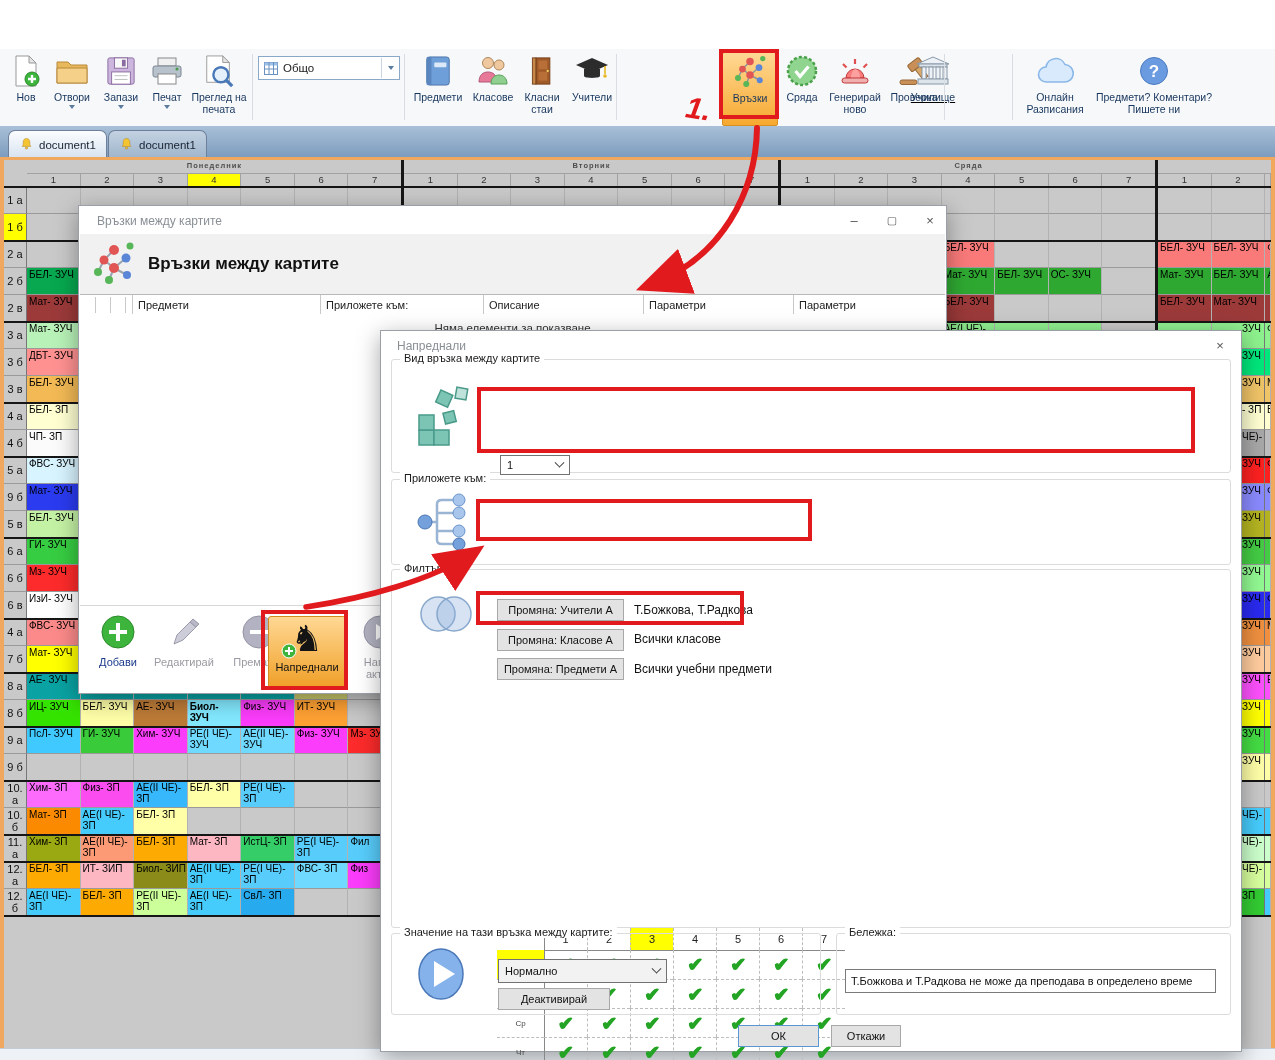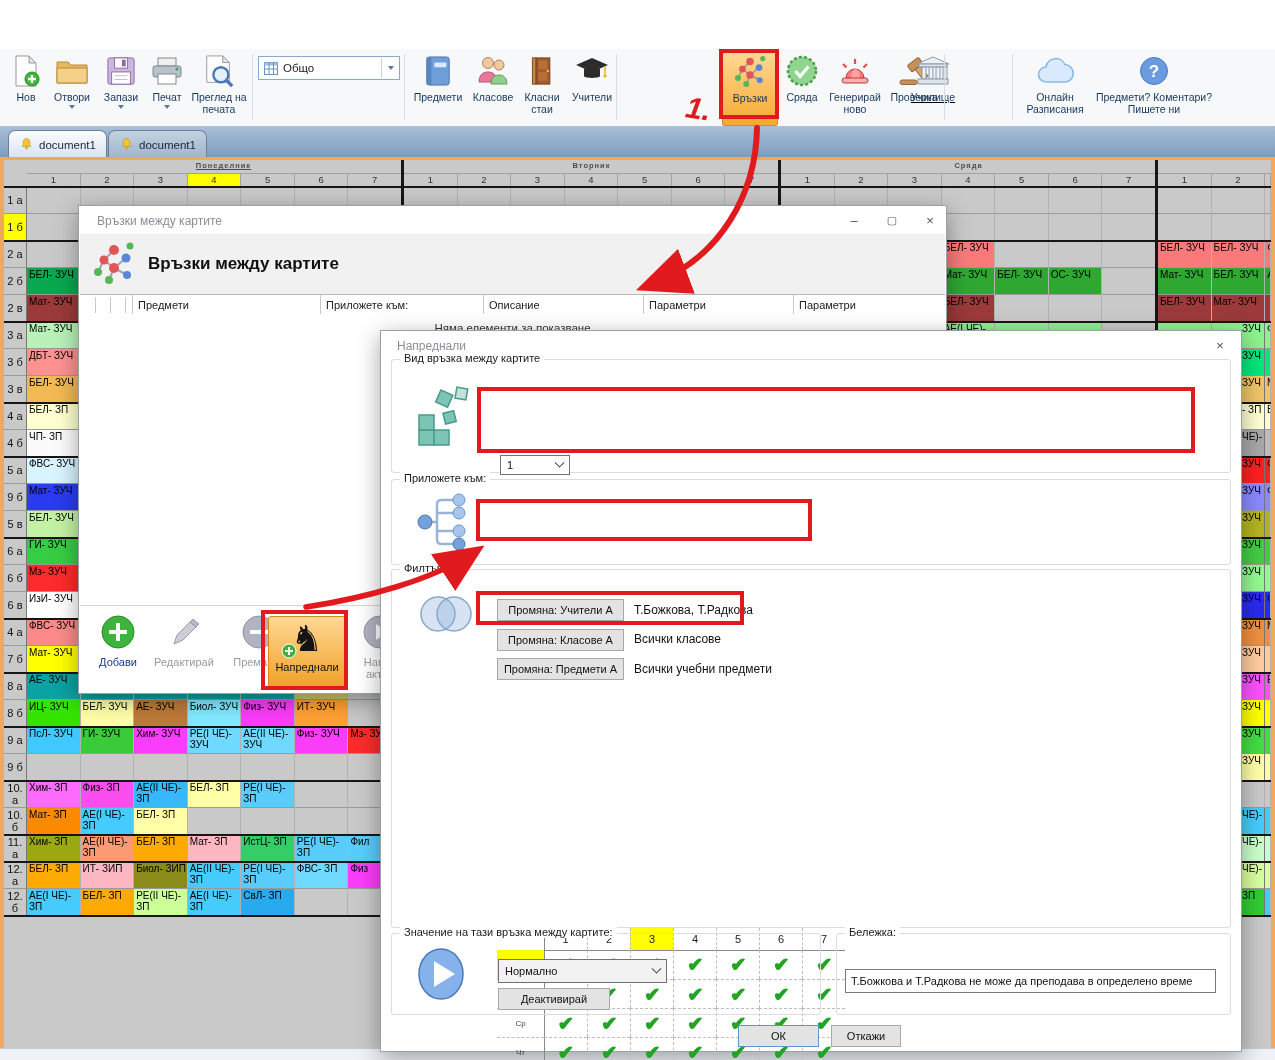--- a/index.html
+++ b/index.html
@@ -287,21 +287,21 @@
             <ellipse cx="18" cy="28" rx="3" ry="2.6" fill="#f5c431" stroke="#a87818"></ellipse>
           </svg></span>
         <span>document1</span>
       </div>
     </div>
 
 <div class="abs" id="grid">
       <div class="oframe" style="left: 0px; top: 0px; width: 1275px; height: 3px;"></div>
       <div class="oframe" style="left: 0px; top: 0px; width: 4px; height: 891px;"></div>
       <div class="oframe" style="left: 1271px; top: 0px; width: 4px; height: 891px;"></div>
-      <div class="dayname" style="left: 36px; width: 374.99px; text-decoration: underline;">Понеделник</div>
+      <div class="dayname" style="left: 27px; width: 374.99px;">Понеделник</div>
       <div class="dayname" style="left: 404px; width: 374.99px;">Вторник</div>
       <div class="dayname" style="left: 781px; width: 374.99px;">Сряда</div>
       <div class="dayname" style="left: 1158px; width: 113px;"></div>
       <div class="numcell" style="left: 27px; top: 16px; width: 53.57px; height: 14px;">1</div>
       <div class="numcell" style="left: 80.57px; top: 16px; width: 53.57px; height: 14px;">2</div>
       <div class="numcell" style="left: 134.14px; top: 16px; width: 53.57px; height: 14px;">3</div>
       <div class="numcell" style="left: 187.71px; top: 16px; width: 53.57px; height: 14px; background: rgb(255, 255, 0);">4</div>
       <div class="numcell" style="left: 241.28px; top: 16px; width: 53.57px; height: 14px;">5</div>
       <div class="numcell" style="left: 294.85px; top: 16px; width: 53.57px; height: 14px;">6</div>
       <div class="numcell" style="left: 348.42px; top: 16px; width: 53.57px; height: 14px;">7</div>
@@ -1014,21 +1014,21 @@
       <div class="gcell" style="left: 27px; top: 489px; width: 53.57px; height: 27px; background: rgb(255, 255, 0);">Мат- ЗУЧ</div>
       <div class="gcell" style="left: 27px; top: 516px; width: 53.57px; height: 27px; background: rgb(10, 162, 162);">АЕ- ЗУЧ</div>
       <div class="gcell" style="left: 80.57px; top: 516px; width: 53.57px; height: 27px; background: rgb(10, 162, 162);"></div>
       <div class="gcell" style="left: 134.14px; top: 516px; width: 53.57px; height: 27px; background: rgb(10, 162, 162);"></div>
       <div class="gcell" style="left: 187.71px; top: 516px; width: 53.57px; height: 27px; background: rgb(10, 162, 162);"></div>
       <div class="gcell" style="left: 241.28px; top: 516px; width: 53.57px; height: 27px; background: rgb(10, 162, 162);"></div>
       <div class="gcell" style="left: 294.85px; top: 516px; width: 53.57px; height: 27px; background: rgb(200, 200, 106);"></div>
       <div class="gcell" style="left: 27px; top: 543px; width: 53.57px; height: 27px; background: rgb(53, 227, 0);">ИЦ- ЗУЧ</div>
       <div class="gcell" style="left: 80.57px; top: 543px; width: 53.57px; height: 27px; background: rgb(255, 255, 168);">БЕЛ- ЗУЧ</div>
       <div class="gcell" style="left: 134.14px; top: 543px; width: 53.57px; height: 27px; background: rgb(189, 123, 55);">АЕ- ЗУЧ</div>
-      <div class="gcell" style="left: 187.71px; top: 543px; width: 53.57px; height: 27px; background: rgb(131, 233, 255);">Биол- ЗУЧ</div>
+      <div class="gcell" style="left: 187.71px; top: 543px; width: 53.57px; height: 27px; background: rgb(131, 233, 255); font-weight: bold;">Биол- ЗУЧ</div>
       <div class="gcell" style="left: 241.28px; top: 543px; width: 53.57px; height: 27px; background: rgb(251, 60, 251);">Физ- ЗУЧ</div>
       <div class="gcell" style="left: 294.85px; top: 543px; width: 53.57px; height: 27px; background: rgb(255, 161, 51);">ИТ- ЗУЧ</div>
       <div class="gcell" style="left: 27px; top: 570px; width: 53.57px; height: 27px; background: rgb(63, 201, 255);">ПсЛ- ЗУЧ</div>
       <div class="gcell" style="left: 80.57px; top: 570px; width: 53.57px; height: 27px; background: rgb(57, 203, 57);">ГИ- ЗУЧ</div>
       <div class="gcell" style="left: 134.14px; top: 570px; width: 53.57px; height: 27px; background: rgb(251, 60, 251);">Хим- ЗУЧ</div>
       <div class="gcell" style="left: 187.71px; top: 570px; width: 53.57px; height: 27px; background: rgb(111, 217, 255);">РЕ(I ЧЕ)- ЗУЧ</div>
       <div class="gcell" style="left: 241.28px; top: 570px; width: 53.57px; height: 27px; background: rgb(111, 217, 255);">АЕ(II ЧЕ)- ЗУЧ</div>
       <div class="gcell" style="left: 294.85px; top: 570px; width: 53.57px; height: 27px; background: rgb(251, 60, 251);">Физ- ЗУЧ</div>
       <div class="gcell" style="left: 348.42px; top: 570px; width: 53.57px; height: 27px; background: rgb(253, 43, 43);">Мз- ЗУЧ</div>
       <div class="gcell" style="left: 27px; top: 624px; width: 53.57px; height: 27px; background: rgb(252, 107, 252);">Хим- ЗП</div>

